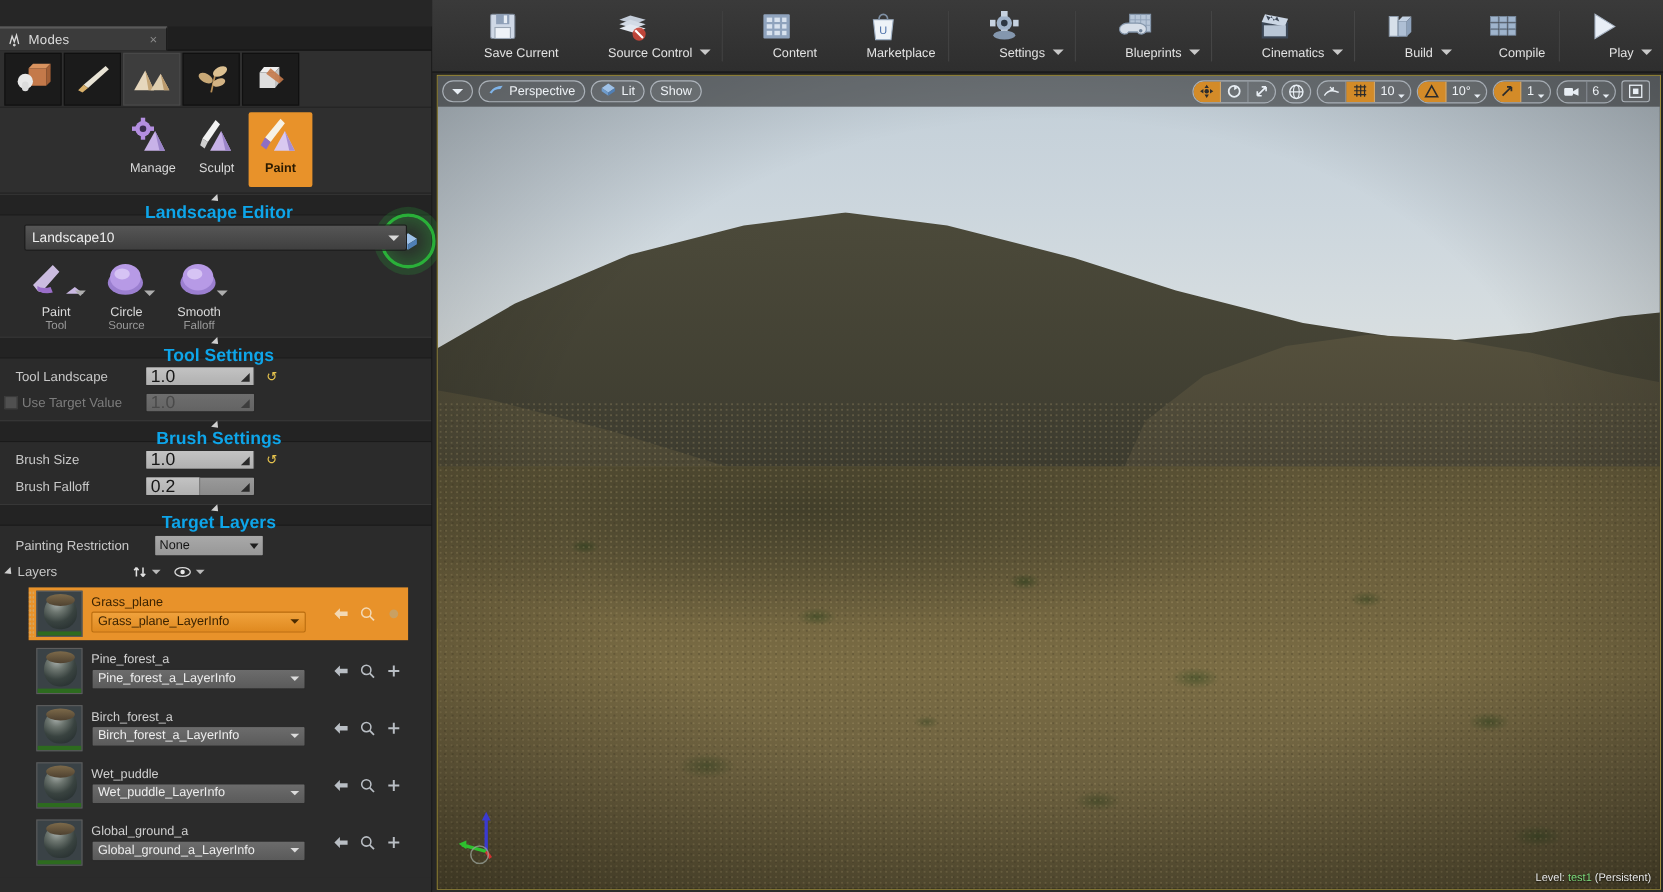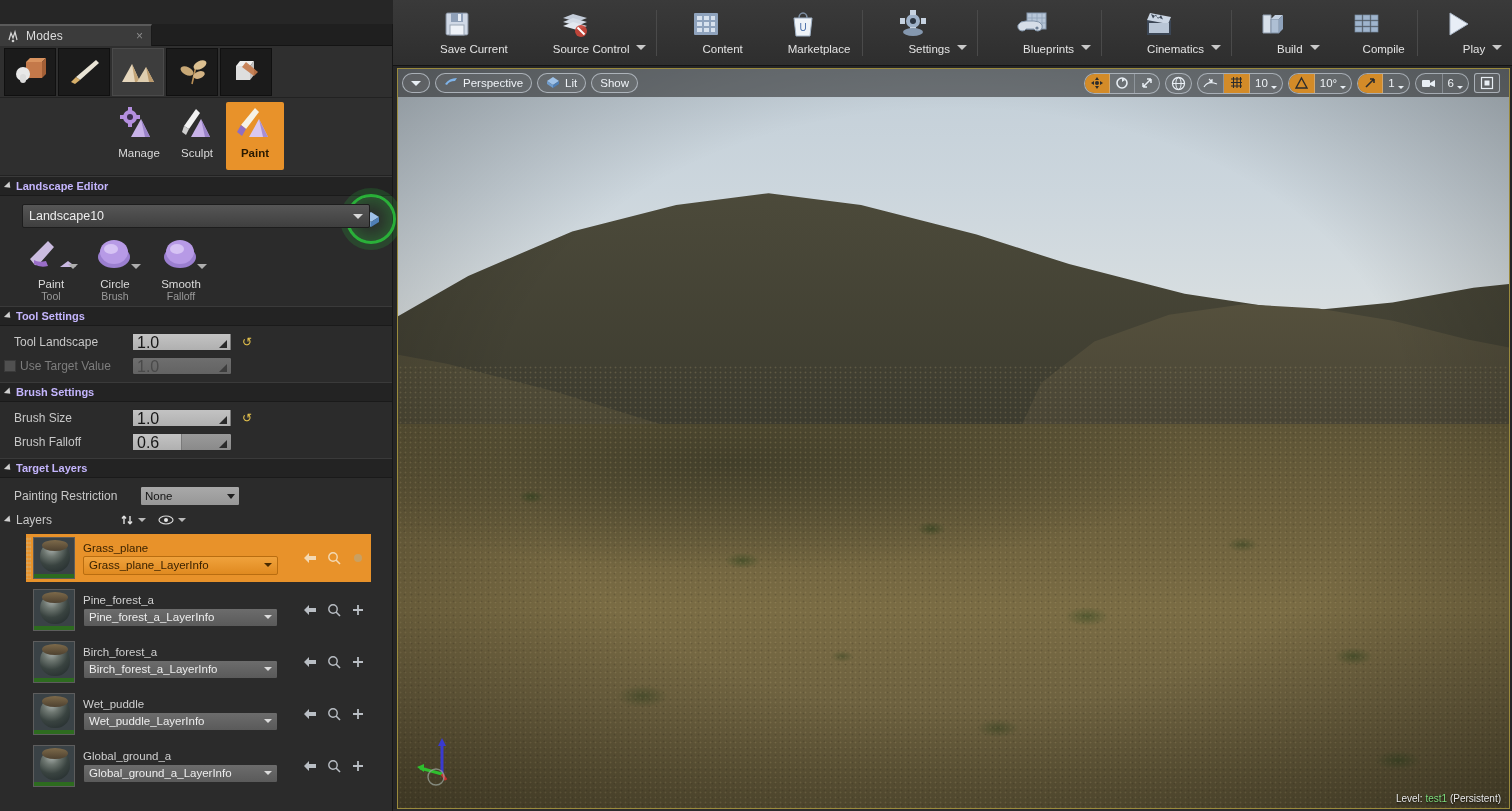--- a/index.html
+++ b/index.html
@@ -75,22 +75,22 @@
     border-radius: 50%;
     border: 3px solid rgba(42,200,60,.85);
     box-shadow: 0 0 0 6px rgba(40,180,60,.20), 0 0 18px 4px rgba(50,220,70,.30) inset;
     display: flex; align-items: center; justify-content: center;
     pointer-events: none;
   }
 
   
   .sect-hdr {
     height: 20px; background: #232323; display: flex; align-items: center;
-    padding-left: 6px; color: #c4b5fd; font-size: 11px; font-weight: bold;
-    border-top: 1px solid #3a3a3a; border-bottom: 1px solid #1a1a1a;
+    padding-left: 6px; color: #0ea5e9; font-size: 16px; font-weight: bold;
+    border-top: 1px solid #3a3a3a; border-bottom: 1px solid #1a1a1a; flex-direction: column;
   }
   .sect-hdr .tri {
     width: 0; height: 0; border-left: 5px solid #cfcfcf;
     border-top: 4px solid transparent; border-bottom: 4px solid transparent;
     margin-right: 5px; transform: rotate(45deg); transform-origin: 50% 50%;
   }
   .sect-body { background: #2b2b2b; padding: 4px 0; }
 
   .row { display: flex; align-items: center; height: 24px; padding-left: 14px; }
   .row-label { width: 118px; font-size: 12px; color: #c8c8c8; flex: none; }
@@ -482,21 +482,21 @@
         </div>
         <div class="subtool" style="left:82px;top:0;width:66px;">
           <span class="glyph">
             <svg width="46" height="40" viewBox="0 0 46 40">
               <ellipse cx="22" cy="20" rx="16" ry="11" fill="#9b7fd0"></ellipse>
               <ellipse cx="22" cy="15" rx="14" ry="12" fill="#b79ae6"></ellipse>
               <ellipse cx="19" cy="12" rx="7" ry="5" fill="#d6c3f4"></ellipse>
             </svg>
           </span>
           <span class="lbl">Circle</span>
-          <span class="lbl" style="font-size:10.5px;color:#9a9a9a;margin-top:0">Brush</span>
+          <span class="lbl" style="font-size:10.5px;color:#9a9a9a;margin-top:0">Source</span>
         </div>
         <div class="subtool" style="left:148px;top:0;width:66px;">
           <span class="glyph">
             <svg width="46" height="40" viewBox="0 0 46 40">
               <ellipse cx="22" cy="20" rx="16" ry="11" fill="#9b7fd0"></ellipse>
               <ellipse cx="22" cy="15" rx="14" ry="12" fill="#b79ae6"></ellipse>
               <ellipse cx="19" cy="12" rx="7" ry="5" fill="#d6c3f4"></ellipse>
             </svg>
           </span>
           <span class="lbl">Smooth</span>
@@ -555,21 +555,21 @@
                 <path d="M10 2 L10 10 L2 10 Z" fill="#2a2a2a"></path>
               </svg>
           </span>
         </span>
         <span class="reset-arrow">↺</span>
       </div>
       <div class="row">
         <span class="row-label">Brush Falloff</span>
         <span class="numfield">
           <span class="fill" style="width:50%"></span>
-          <span class="nv">0.6</span>
+          <span class="nv">0.2</span>
           <span class="spin">
             <svg width="12" height="12" viewBox="0 0 12 12">
                 <path d="M10 2 L10 10 L2 10 Z" fill="#2a2a2a"></path>
               </svg>
           </span>
         </span>
       </div>
     </div>
 
     <div class="sect-hdr">

